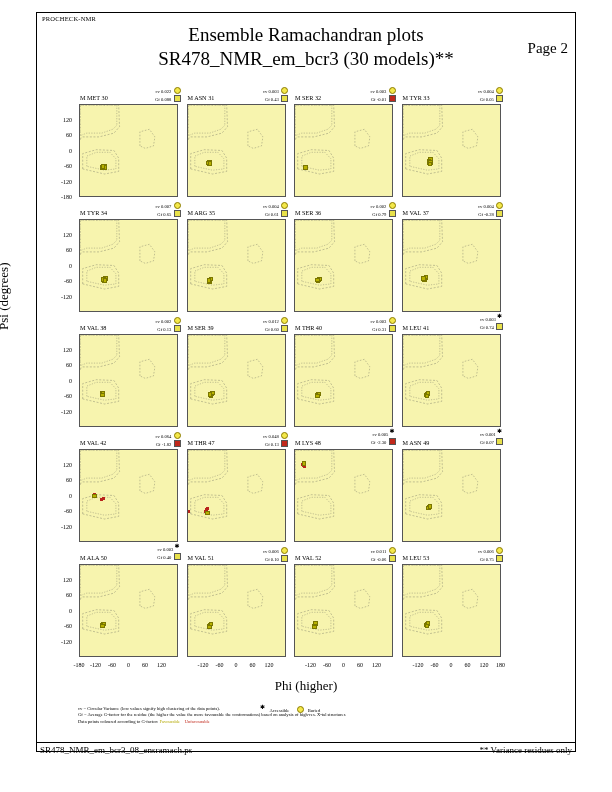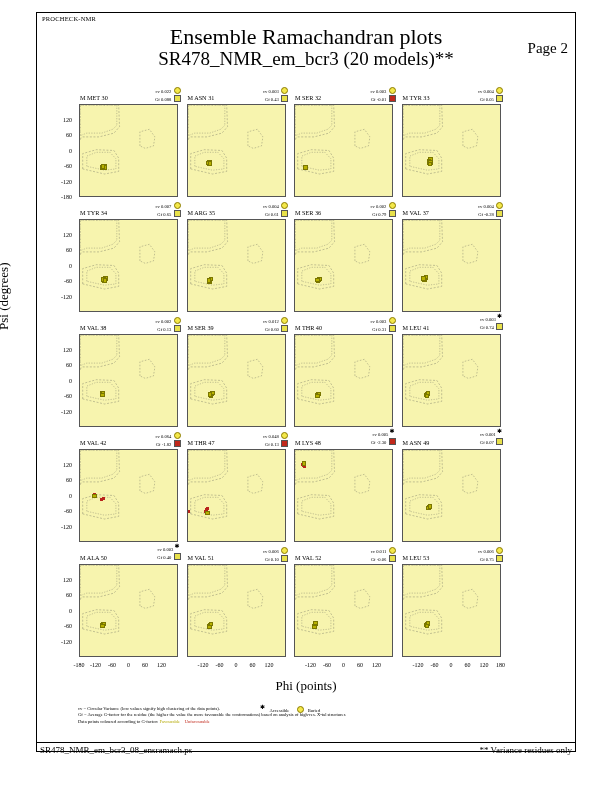--- a/index.html
+++ b/index.html
@@ -22,21 +22,21 @@
     position:absolute; left:42px; top:15px;
     font-size:6.5px; font-family:"Liberation Serif", serif;
     letter-spacing:0.2px;
   }
   .pagenum {
     position:absolute; right:44px; top:40px;
     font-size:15px;
   }
   .title1 {
     position:absolute; left:0; right:0; top:24px;
-    text-align:center; font-size:22px;
+    text-align:center; font-size:19px;
   }
   .title2 {
     position:absolute; left:0; right:0; top:48px;
     text-align:center; font-size:19px;
   }
   
   .grid {
     position:absolute;
     left:75px; top:86px;
     width:430px; height:575px;
@@ -193,24 +193,24 @@
   .inline-yel { color:#b3a800; }
 </style>
 </head>
 <body>
 
 <div class="page-frame"></div>
 
 <div class="prolabel">PROCHECK-NMR</div>
 <div class="pagenum">Page  2</div>
 <div class="title1">Ensemble Ramachandran plots</div>
-<div class="title2">SR478_NMR_em_bcr3 (20 models)**</div>
+<div class="title2">SR478_NMR_em_bcr3 (30 models)**</div>
 
 <div class="ylabel">Psi (degrees)</div>
-<div class="xlabel">Phi (points)</div>
+<div class="xlabel">Phi (higher)</div>
 
 <div class="yticks" id="yticks">
     <div class="ytick" style="top: 33.5px;">120</div>
     <div class="ytick" style="top: 49px;">60</div>
     <div class="ytick" style="top: 64.5px;">0</div>
     <div class="ytick" style="top: 80px;">-60</div>
     <div class="ytick" style="top: 95.5px;">-120</div>
     <div class="ytick" style="top: 111px;">-180</div>
     <div class="ytick" style="top: 148.5px;">120</div>
     <div class="ytick" style="top: 164px;">60</div>

